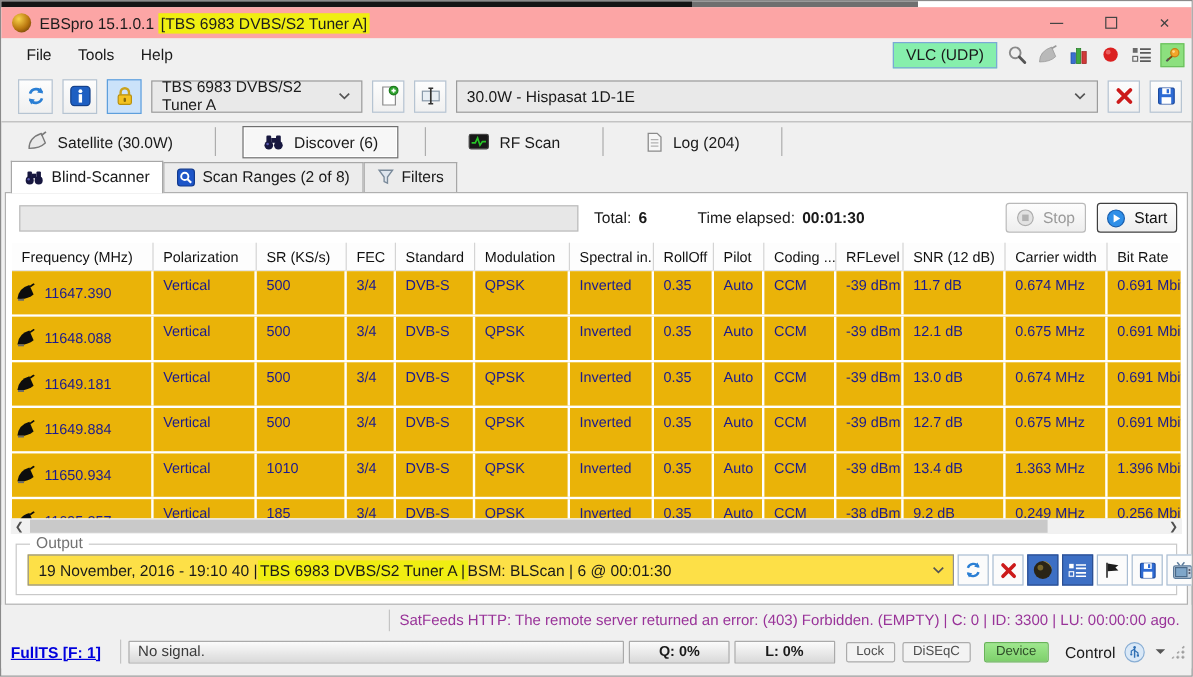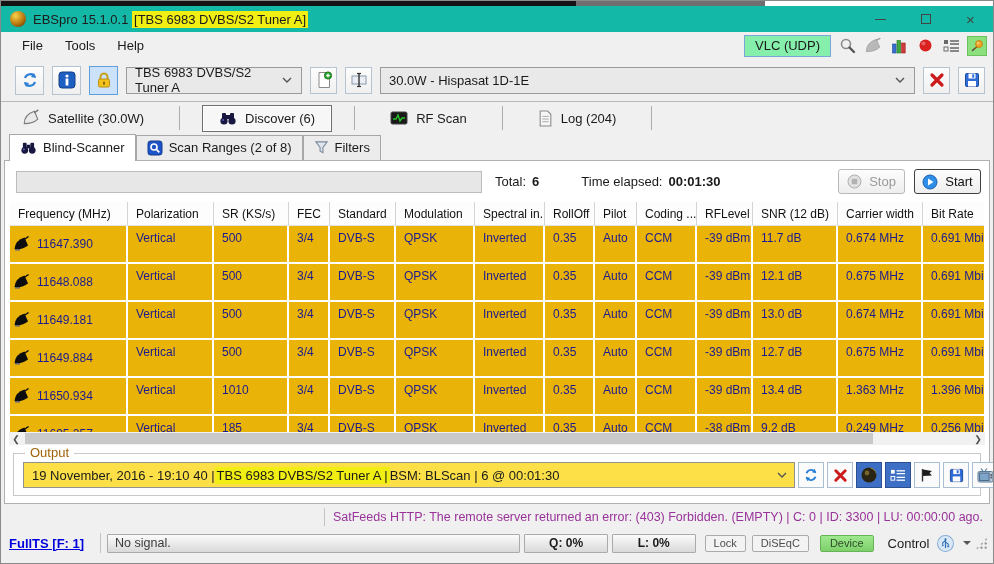--- a/index.html
+++ b/index.html
@@ -4,21 +4,21 @@
 <style>
   * { margin:0; padding:0; box-sizing:border-box; }
   html,body { background:#e8e8e8; }
   body { font-family:"Liberation Sans", sans-serif; font-size:13px; color:#1a1a1a; }
   .window { width:994px; height:564px; background:#f0f0f0; border:1px solid #8a8a8a; overflow:hidden; position:relative; }
 
   
   .top-strip { height:5px; background:linear-gradient(to right,#141414 0 58%,#6f6f6f 58% 77%,#ffffff 77%); }
 
   
-  .titlebar { height:26px; background:#14b8a6; display:flex; align-items:center; padding-left:9px; }
+  .titlebar { height:26px; background:#fca5a5; display:flex; align-items:center; padding-left:9px; }
   .app-icon { width:16px; height:16px; border-radius:50%; background:radial-gradient(circle at 35% 30%, #f8d24a, #b9760f 55%, #4d2c05); margin-right:7px; flex:none; }
   .title-text { font-size:13px; color:#1c1c1c; white-space:nowrap; }
   .hl { background:#f0ee12; padding:1px 2px; }
   .win-controls { margin-left:auto; display:flex; height:100%; }
   .winbtn { width:45px; display:flex; align-items:center; justify-content:center; }
   .glyph-min { width:11px; height:1px; background:#444; display:block; }
   .glyph-max { width:10px; height:10px; border:1px solid #444; display:block; }
   .glyph-close { font-size:15px; color:#444; line-height:1; }
 
   
@@ -74,21 +74,21 @@
   .c7{width:50px}.c8{width:42px}.c9{width:60px}.c10{width:56px}.c11{width:85px}.c12{width:85px}.c13{width:95px}
 
   
   .hscroll { height:13px; margin:0 4px; background:#f1f1f1; position:relative; }
   .hs-arrow { position:absolute; top:0; width:14px; height:13px; display:flex; align-items:center; justify-content:center; color:#505050; font-size:9px; }
   .hs-arrow.l { left:0; } .hs-arrow.r { right:0; }
   .hs-thumb { position:absolute; left:16px; right:112px; top:1px; height:11px; background:#c9c9c9; }
 
   
   .output-group { position:relative; border:1px solid #c9c9c9; margin:8px 8px 0; height:43px; }
-  .output-label { position:absolute; top:-9px; left:11px; background:#ffffff; padding:0 5px; color:#a16207; font-size:13px; }
+  .output-label { position:absolute; top:-9px; left:11px; background:#ffffff; padding:0 5px; color:#737373; font-size:13px; }
   .output-inner { display:flex; align-items:center; padding:8px 4px 0 9px; gap:3px; }
   .out-combo { flex:none; width:772px; height:26px; background:#fde047; border:1px solid #919191; display:flex; align-items:center; padding:0 6px 0 8px; font-size:13px; white-space:nowrap; overflow:hidden; }
   .obtn { width:26px; height:26px; border:1px solid #a9bdd3; background:#fbfbfb; display:flex; align-items:center; justify-content:center; flex:none; }
   .obtn.sel { background:#3d6fc4; border-color:#2c4f92; }
 
   
   .statusrow { height:25px; display:flex; align-items:center; background:#f0f0f0; }
   .statusrow .spacer { flex:1; }
   .vsep { width:1px; height:18px; background:#c4c4c4; }
   .satfeeds { color:#993399; font-size:12.5px; padding:0 10px 0 8px; white-space:nowrap; }

